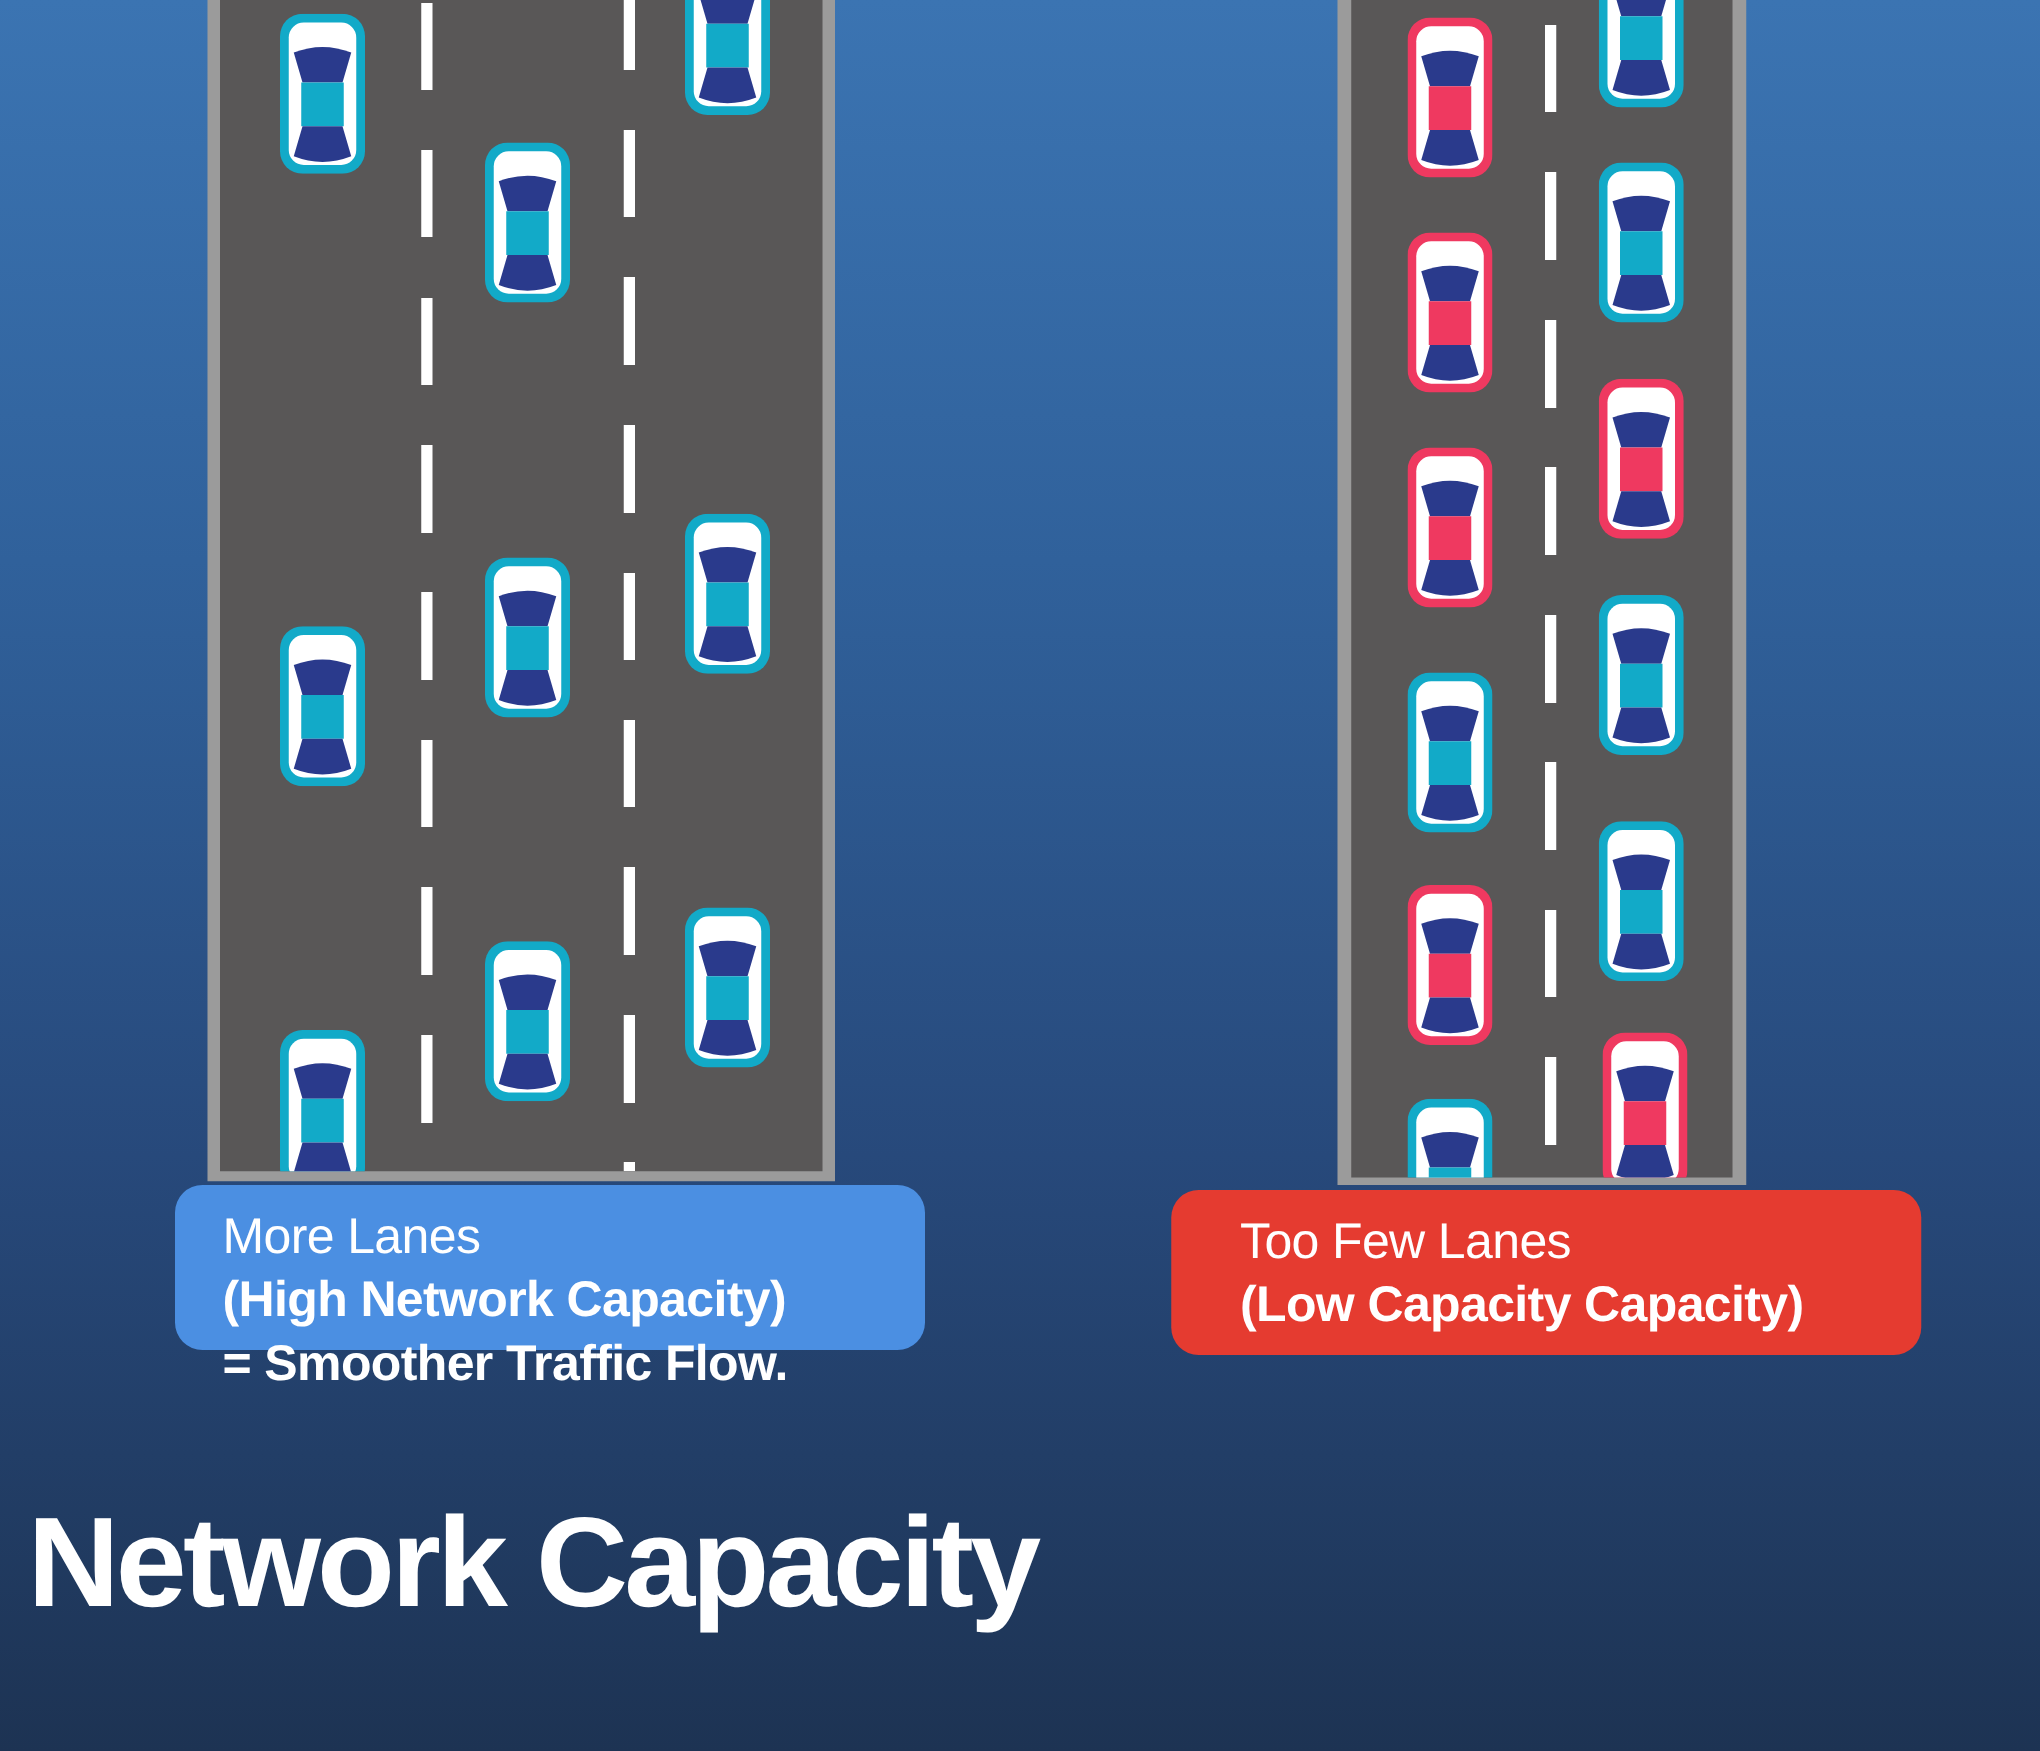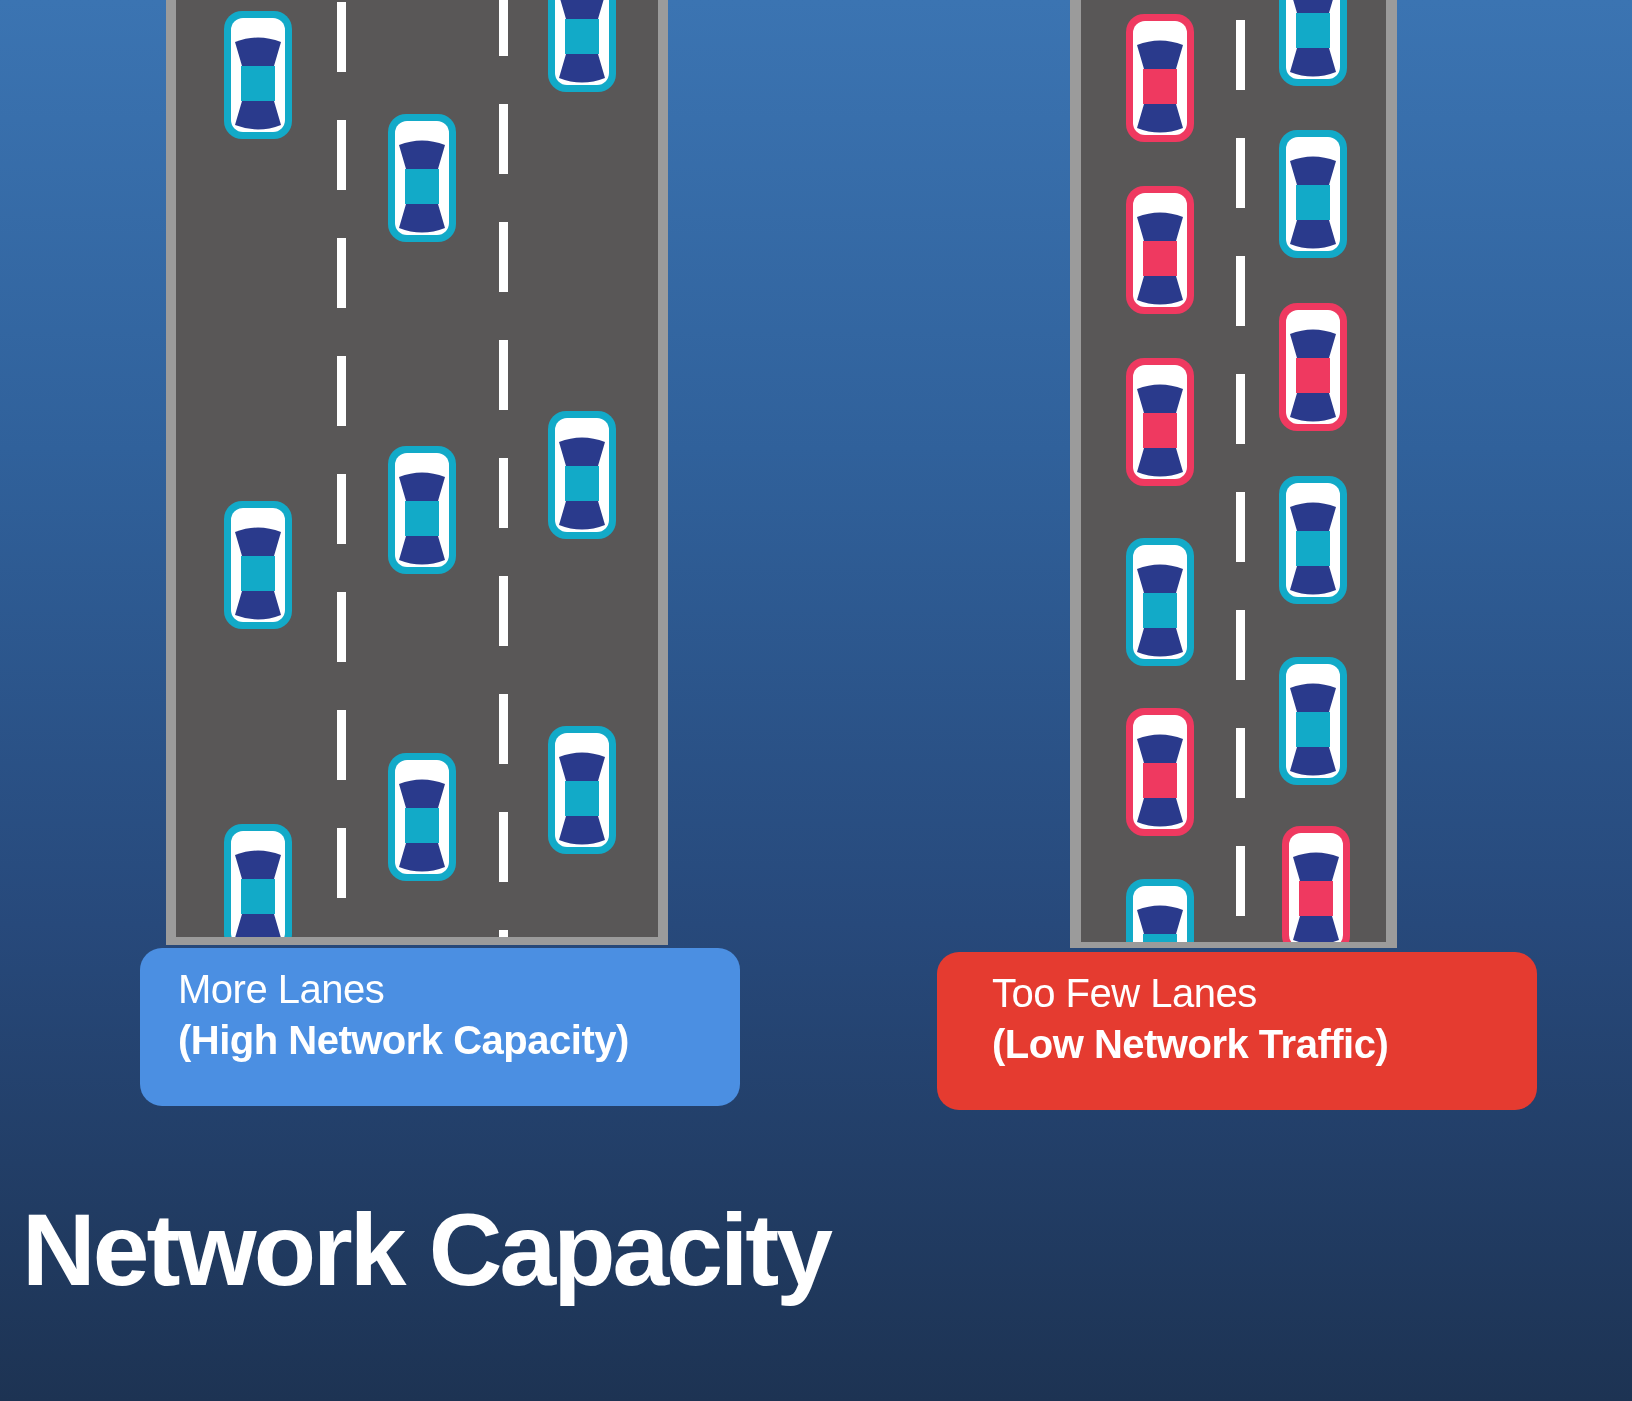--- a/index.html
+++ b/index.html
@@ -16,21 +16,21 @@
   .road-right{left:1070px;width:327px;height:948px;}
   .road-right .asphalt{left:11px;right:11px;bottom:6px;}
   .lane-line{
     position:absolute;bottom:0;width:9px;
     background:repeating-linear-gradient(to bottom,#ffffff 0 70px,rgba(0,0,0,0) 70px 118px);
   }
   .car{position:absolute;width:68px;height:128px;}
   .car svg{display:block;}
   
   .label-box{
-    position:absolute;width:600px;height:158px;border-radius:22px;
+    position:absolute;width:600px;height:132px;border-radius:22px;
     box-sizing:border-box;padding:16px 8px 0 38px;
     color:#ffffff;font-size:40px;line-height:51px;letter-spacing:-0.5px;white-space:nowrap;
   }
   .label-box .b{font-weight:bold;}
   .label-blue{left:140px;top:948px;background:#4b8fe2;}
   .label-red{left:937px;top:952px;background:#e53b30;padding-left:55px;}
   
   .page-title{
     position:absolute;left:0;top:1190px;width:1632px;
     text-align:left;text-indent:22px;
@@ -240,22 +240,23 @@
   <rect x="17" y="55" width="34" height="35" fill="#EF3960"></rect>
   <path d="M18 90 L50 90 L57 114 Q34 123 11 114 Z" fill="#2A3A8C"></path>
 </svg>
         </div>
       </div>
   </div>
 
   <div class="label-box label-blue">
     <div>More Lanes</div>
     <div class="b">(High Network Capacity)</div>
+    <div class="b">= Smoother Traffic Flow.</div>
   </div>
 
   <div class="label-box label-red">
     <div>Too Few Lanes</div>
-    <div class="b">(Low Network Traffic)</div>
+    <div class="b">(Low Capacity Capacity)</div>
   </div>
 
   <div class="page-title">Network Capacity</div>
 
 </div>
 
 </body></html>

